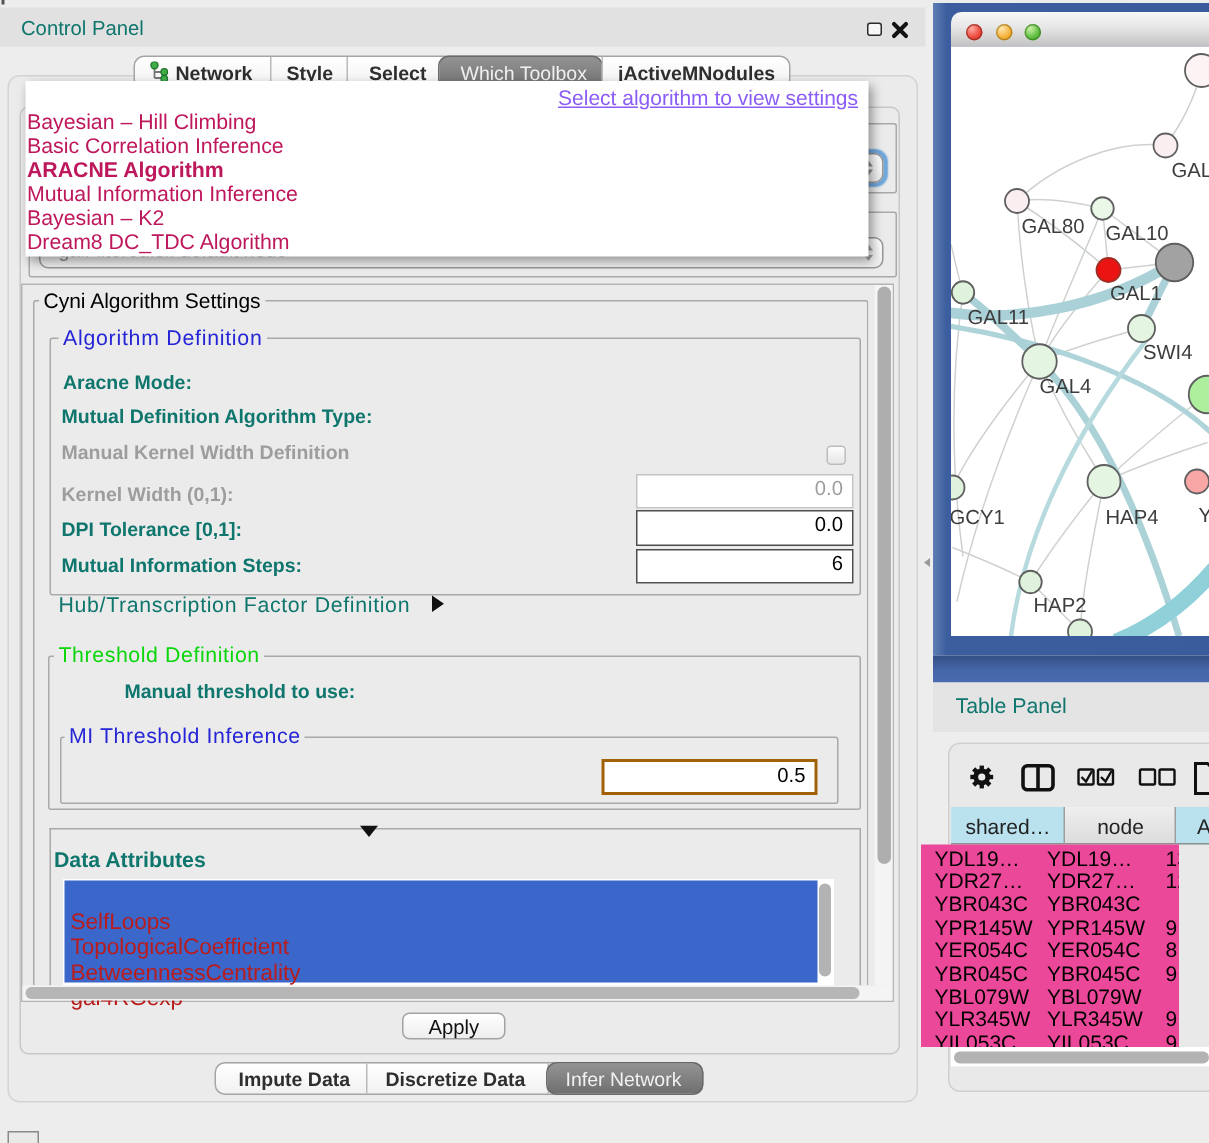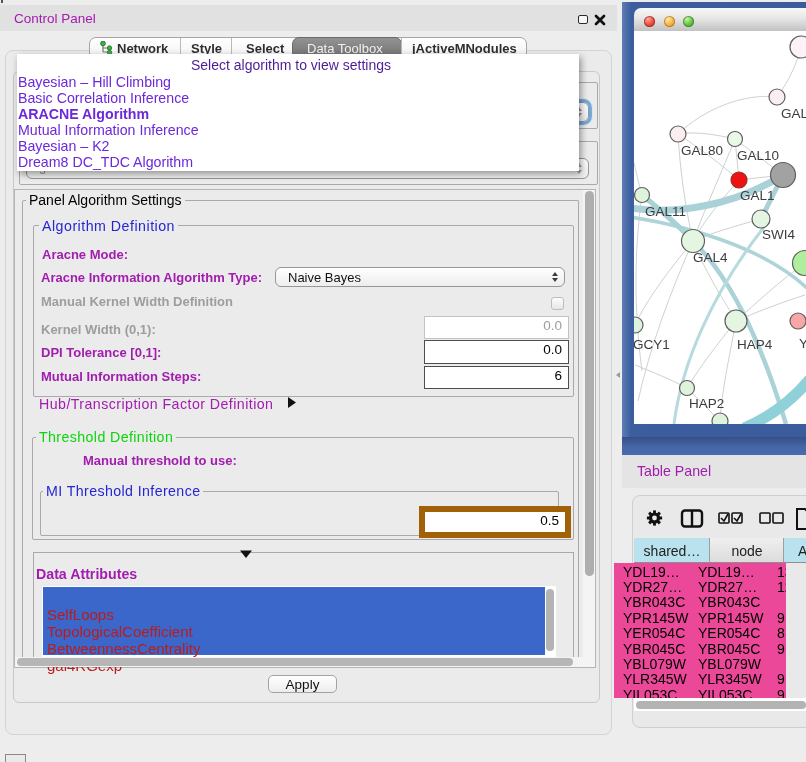--- a/index.html
+++ b/index.html
@@ -1,19 +1,19 @@
 <!DOCTYPE html>
 <html><head>
 <meta charset="utf-8">
 <style>
   html,body{margin:0;padding:0;background:#ededee;}
   #app{position:relative;width:806px;height:762px;overflow:hidden;
        font-family:"Liberation Sans",sans-serif;-webkit-font-smoothing:antialiased;}
   .abs{position:absolute;}
-  .lbl{position:absolute;font-size:13px;color:#a21caf;white-space:nowrap;}
+  .lbl{position:absolute;font-size:13px;color:#0f766e;white-space:nowrap;}
   .b{font-weight:bold;}
   .dis{color:#9d9d9d;}
   .grp{position:absolute;border:1px solid #a9a9a9;border-radius:2px;}
   .gtitle{position:absolute;font-size:13px;background:#ebebeb;padding:0 3px;white-space:nowrap;line-height:13px;}
   .combo{position:absolute;border:1px solid #979797;border-radius:6px;
          background:linear-gradient(#ffffff,#f7f7f7 45%,#ededed);
          font-size:13px;color:#111;}
   .combo .ctext{position:absolute;left:12px;top:2px;line-height:16px;white-space:nowrap;}
   .spin{position:absolute;right:4px;top:0;height:100%;width:9px;}
   .spin:before,.spin:after{content:"";position:absolute;left:1px;border-left:3.5px solid transparent;border-right:3.5px solid transparent;}
@@ -50,92 +50,96 @@
 
   <div class="grp" style="left:19px;top:141px;width:577px;height:42px;"></div>
   <div class="combo" style="left:26px;top:158px;width:561px;height:19px;">
      <div class="ctext" style="color:#8f8f8f;top:0;">galFiltered.sif default node</div>
      <div class="spin" style="opacity:0.45;"></div>
   </div>
 
   <div class="abs" style="left:14px;top:189px;width:582px;height:479px;background:#ebebeb;border:1px solid #b5b5b5;box-sizing:border-box;"></div>
 
   <div class="abs" style="left:22px;top:200px;width:555px;height:456px;border:1px solid #a9a9a9;border-bottom:none;border-radius:2px 2px 0 0;"></div>
-  <div class="gtitle" style="left:26px;top:194px;font-size:14px;">Panel Algorithm Settings</div>
+  <div class="gtitle" style="left:26px;top:194px;font-size:14px;">Cyni Algorithm Settings</div>
 
   <div class="grp" style="left:33px;top:225px;width:539px;height:170px;"></div>
   <div class="gtitle" style="left:39px;top:220px;color:#2525d6;font-size:14.2px;letter-spacing:0.5px;">Algorithm Definition</div>
 
   <div class="lbl b" style="left:42px;top:247px;">Aracne Mode:</div>
-  <div class="lbl b" style="left:41px;top:270px;">Aracne Information Algorithm Type:</div>
-  <div class="combo" style="left:275px;top:267px;width:288px;height:18px;">
-     <div class="ctext">Naive Bayes</div>
-      <div class="spin"></div>
-  </div>
+  <div class="lbl b" style="left:41px;top:270px;">Mutual Definition Algorithm Type:</div>
   <div class="lbl b dis" style="left:41px;top:294px;">Manual Kernel Width Definition</div>
   <div class="abs" style="left:551px;top:297px;width:11px;height:11px;border:1px solid #bdbdbd;border-radius:3px;background:linear-gradient(#fdfdfd,#e6e6e6);"></div>
   <div class="lbl b dis" style="left:41px;top:322px;">Kernel Width (0,1):</div>
   <div class="fld dis" style="left:424px;top:316px;width:137px;height:20px;border:1px solid #c3c3c3;padding:1px 6px 0 0;color:#9d9d9d;">0.0</div>
   <div class="lbl b" style="left:41px;top:345px;">DPI Tolerance [0,1]:</div>
   <div class="fld" style="left:424px;top:340px;width:137px;height:21px;border:1px solid #4e4e4e;padding:1px 6px 0 0;">0.0</div>
   <div class="lbl b" style="left:41px;top:369px;">Mutual Information Steps:</div>
   <div class="fld" style="left:424px;top:366px;width:137px;height:20px;border:1px solid #4e4e4e;padding:1px 6px 0 0;">6</div>
 
   <div class="lbl" style="left:39px;top:396px;font-size:14.2px;letter-spacing:0.45px;">Hub/Transcription Factor Definition</div>
   <svg class="abs" style="left:286px;top:396px;" width="12" height="13" viewBox="0 0 12 13">
     <path d="M2 1 L10 6.5 L2 12 Z" fill="#111"></path>
   </svg>
 
   <div class="grp" style="left:32px;top:437px;width:540px;height:101px;"></div>
   <div class="gtitle" style="left:36px;top:431px;color:#0bd60b;font-size:14.2px;letter-spacing:0.4px;">Threshold Definition</div>
   <div class="lbl b" style="left:83px;top:453px;">Manual threshold to use:</div>
   <div class="grp" style="left:40px;top:491px;width:517px;height:43px;"></div>
   <div class="gtitle" style="left:43px;top:485px;color:#2525d6;font-size:14.2px;letter-spacing:0.4px;">MI Threshold Inference</div>
-  <div class="fld" style="left:419px;top:506px;width:134px;height:19px;border:6px solid #a16207;padding:1px 6px 0 0;">0.5</div>
+  <div class="fld" style="left:401px;top:506px;width:134px;height:19px;border:2px solid #a16207;padding:1px 6px 0 0;">0.5</div>
 
   <div class="abs" style="left:33px;top:552px;width:539px;height:104px;border:1px solid #a9a9a9;border-bottom:none;"></div>
   <svg class="abs" style="left:239px;top:549px;" width="14" height="10" viewBox="0 0 14 10">
     <path d="M1 1.5 L13 1.5 L7 9 Z" fill="#111"></path>
   </svg>
   <div class="lbl b" style="left:36px;top:566px;font-size:14.2px;">Data Attributes</div>
 
   <div class="abs" style="left:42px;top:586px;width:514px;height:71px;background:#fff;"></div>
   <div class="abs" style="left:43px;top:587px;width:502px;height:68px;background:#3b67cb;"></div>
   <div class="abs" style="left:47px;top:586px;font-size:15px;color:#b91c1c;line-height:17px;white-space:nowrap;margin-top:20px;">SelfLoops<br>TopologicalCoefficient<br>BetweennessCentrality<br>gal4RGexp</div>
   <div class="abs" style="left:546px;top:589px;width:8px;height:62px;background:#b3b3b3;border-radius:4px;"></div>
 
   <div class="abs" style="left:583px;top:190px;width:12px;height:467px;background:#f4f4f4;"></div>
   <div class="abs" style="left:585px;top:191px;width:9px;height:385px;background:#aeaeae;border-radius:4.5px;"></div>
   <div class="abs" style="left:15px;top:657px;width:580px;height:10px;background:#f4f4f4;"></div>
   <div class="abs" style="left:17px;top:658px;width:556px;height:8px;background:#b6b6b6;border-radius:4px;"></div>
 
   <div class="abs" style="left:268px;top:675px;width:67px;height:16px;border:1px solid #a3a3a3;border-radius:5px;background:linear-gradient(#ffffff,#ededed);text-align:center;font-size:13.5px;line-height:17px;color:#111;">Apply</div>
 
+  <div class="seg" style="left:143px;top:708px;width:324px;height:20px;">
+     <div class="sep" style="left:100px;"></div>
+     <div class="sep" style="left:221px;"></div>
+     <div class="dark" style="left:220px;width:103px;"></div>
+     <div class="stext" style="left:15px;">Impute Data</div>
+     <div class="stext" style="left:113px;">Discretize Data</div>
+     <div class="stext wtext" style="left:233px;">Infer Network</div>
+  </div>
 
   <div class="seg" style="left:89px;top:37px;width:436px;height:21px;">
      <div class="sep" style="left:90px;"></div>
      <div class="sep" style="left:141px;"></div>
      <div class="dark" style="left:202px;width:108px;"></div>
      <div class="sep" style="left:311px;"></div>
      <svg class="abs" style="left:10px;top:3px;" width="13" height="14" viewBox="0 0 13 14">
        <path d="M3 3 L3 11 M3 7 L9 7 M3 11 L9 11" stroke="#777" stroke-width="1.2" fill="none"></path>
        <circle cx="3" cy="2.5" r="2.4" fill="#3fae49" stroke="#1d7226" stroke-width="0.8"></circle>
        <circle cx="9.5" cy="7" r="2.2" fill="#3fae49" stroke="#1d7226" stroke-width="0.8"></circle>
        <circle cx="9.5" cy="11.5" r="2.2" fill="#3fae49" stroke="#1d7226" stroke-width="0.8"></circle>
      </svg>
      <div class="stext" style="left:27px;line-height:22px;">Network</div>
      <div class="stext" style="left:101px;line-height:22px;">Style</div>
      <div class="stext" style="left:156px;line-height:22px;">Select</div>
-     <div class="stext wtext" style="left:217px;line-height:22px;">Data Toolbox</div>
+     <div class="stext wtext" style="left:217px;line-height:22px;">Which Toolbox</div>
      <div class="stext" style="left:322px;line-height:22px;">jActiveMNodules</div>
   </div>
 
   <div class="abs" style="left:17px;top:54px;width:562px;height:117px;background:#fff;box-shadow:2px 3px 7px rgba(0,0,0,0.4);"></div>
-  <div class="abs" style="left:10px;top:57px;width:562px;text-align:center;font-size:14px;color:#4c1d95;">Select algorithm to view settings</div>
-  <div class="abs" style="left:18px;top:74px;font-size:14.2px;color:#6d28d9;line-height:16px;white-space:nowrap;">Bayesian – Hill Climbing<br>Basic Correlation Inference<br><span class="b">ARACNE Algorithm</span><br>Mutual Information Inference<br>Bayesian – K2<br>Dream8 DC_TDC Algorithm</div>
+  <div class="abs" style="left:10px;top:57px;width:562px;text-align:right;font-size:14px;color:#8b5cf6;text-decoration:underline;">Select algorithm to view settings</div>
+  <div class="abs" style="left:18px;top:74px;font-size:14.2px;color:#be185d;line-height:16px;white-space:nowrap;">Bayesian – Hill Climbing<br>Basic Correlation Inference<br><span class="b">ARACNE Algorithm</span><br>Mutual Information Inference<br>Bayesian – K2<br>Dream8 DC_TDC Algorithm</div>
 
   <div class="abs" style="left:616px;top:372px;width:0;height:0;border-top:3.5px solid transparent;border-bottom:3.5px solid transparent;border-right:4.5px solid #9a9a9a;"></div>
 
   <div class="abs" style="left:5px;top:754px;width:19px;height:14px;border:1.5px solid #8a8a8a;background:#e9e9e9;"></div>
 
   <div class="abs" style="left:622px;top:2px;width:184px;height:435px;background:linear-gradient(90deg,#5e7eb4 0,#3c5e9e 9px,#3a5c9c 100%);"></div>
 
   <div class="abs" style="left:622px;top:437px;width:184px;height:18px;background:linear-gradient(#364f86,#4566a8 55%,#4a6cae);"></div>
 
   <div class="abs" style="left:634px;top:8px;width:172px;height:23px;background:linear-gradient(#f8f8f8 0%,#e6e6e6 45%,#cfcfcf 80%,#c2c2c2 100%);border-bottom:1px solid #8a8a8a;border-top-left-radius:7px;"></div>

